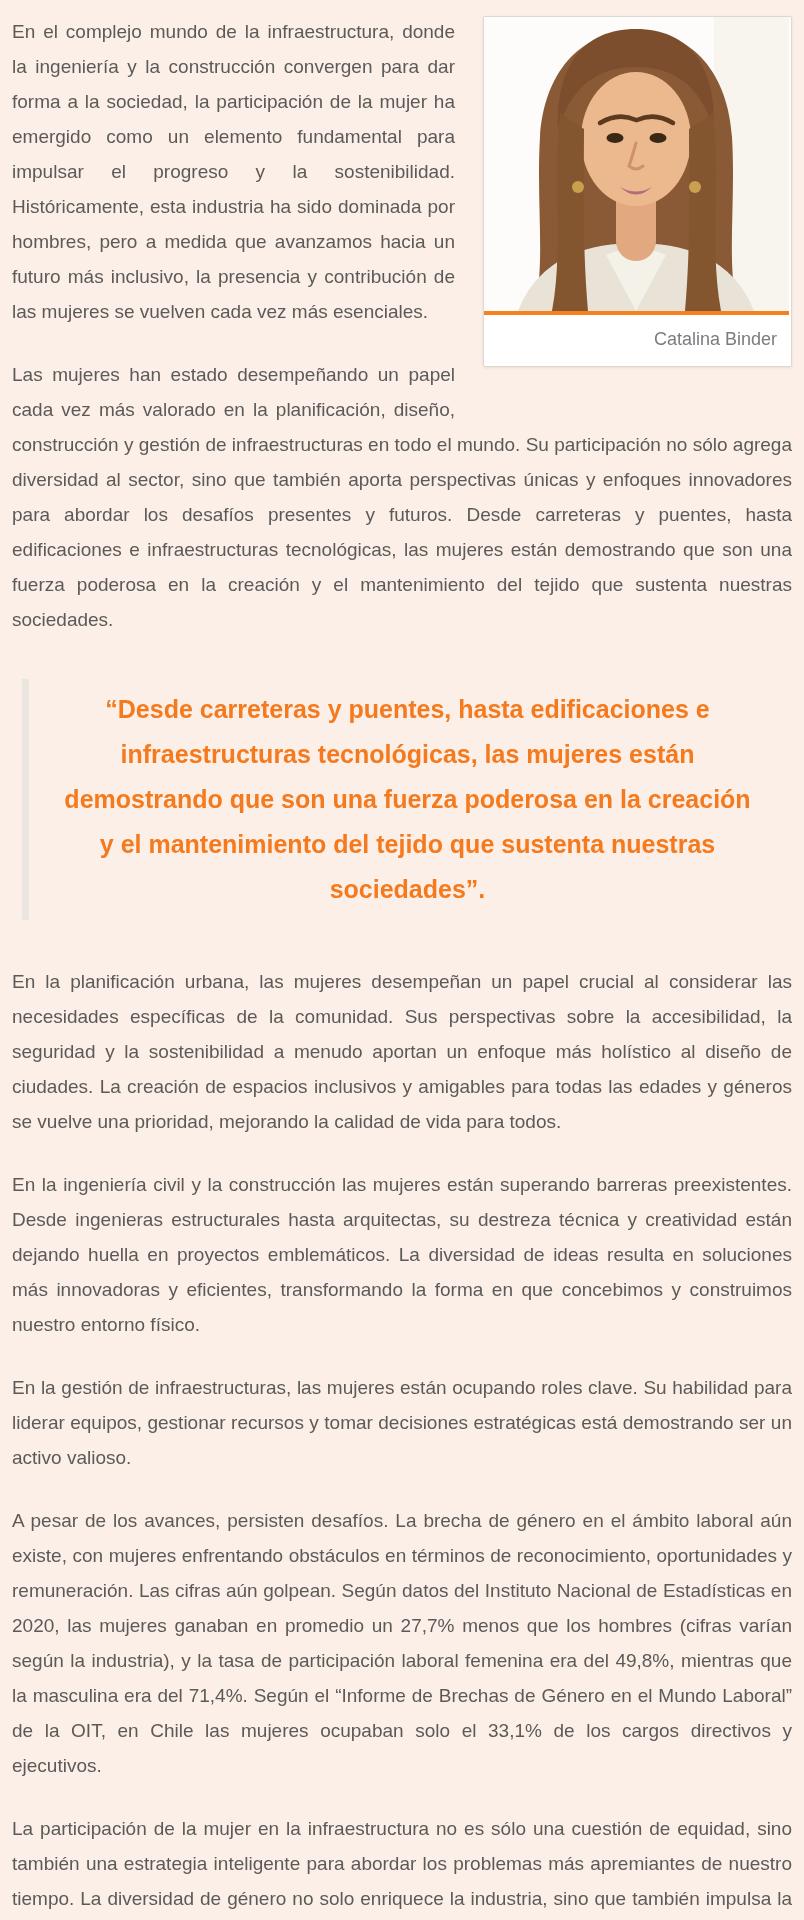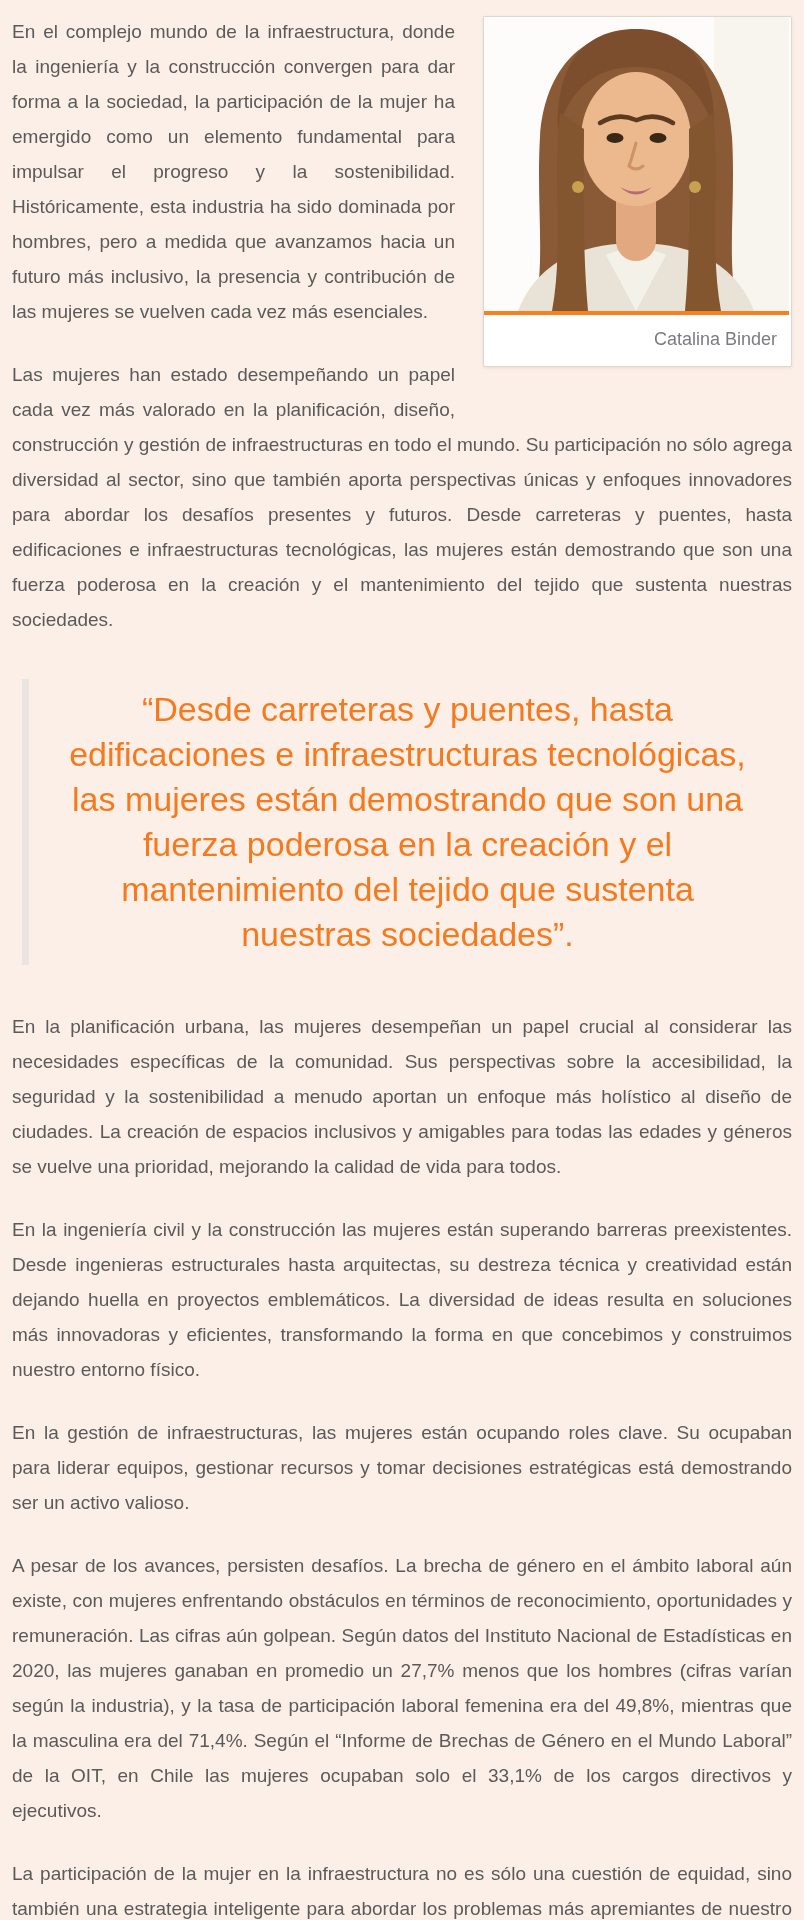--- a/index.html
+++ b/index.html
@@ -41,22 +41,22 @@
     line-height:22px;
     color:#7b7c80;
     padding:13px 14px 16px 14px;
   }
   blockquote.pull-quote{
     clear:none;
     margin:42px 0 44px 10px;
     border-left:7px solid #a3a3a3;
     padding:8px 34px 8px 28px;
     text-align:center;
-    font-size:34px;
-    font-weight:normal;
+    font-size:25px;
+    font-weight:bold;
     line-height:45px;
   }
 </style>
 </head>
 <body style="background: rgb(252, 239, 232);">
 
 <div class="page">
   <article class="article" style="color: rgb(92, 90, 88);">
 
     <figure class="photo-card" style="margin-right: 0px; border-color: rgb(220, 215, 207);">
@@ -99,18 +99,18 @@
 
     <p>En el complejo mundo de la infraestructura, donde la ingeniería y la construcción convergen para dar forma a la sociedad, la participación de la mujer ha emergido como un elemento fundamental para impulsar el progreso y la sostenibilidad. Históricamente, esta industria ha sido dominada por hombres, pero a medida que avanzamos hacia un futuro más inclusivo, la presencia y contribución de las mujeres se vuelven cada vez más esenciales.</p>
     <p>Las mujeres han estado desempeñando un papel cada vez más valorado en la planificación, diseño, construcción y gestión de infraestructuras en todo el mundo. Su participación no sólo agrega diversidad al sector, sino que también aporta perspectivas únicas y enfoques innovadores para abordar los desafíos presentes y futuros. Desde carreteras y puentes, hasta edificaciones e infraestructuras tecnológicas, las mujeres están demostrando que son una fuerza poderosa en la creación y el mantenimiento del tejido que sustenta nuestras sociedades.</p>
 
     <blockquote class="pull-quote" style="color: rgb(245, 121, 29); border-left-color: rgb(234, 229, 224);">
       <span>“Desde carreteras y puentes, hasta edificaciones e infraestructuras tecnológicas, las mujeres están demostrando que son una fuerza poderosa en la creación y el mantenimiento del tejido que sustenta nuestras sociedades”.</span>
     </blockquote>
 
     <p>En la planificación urbana, las mujeres desempeñan un papel crucial al considerar las necesidades específicas de la comunidad. Sus perspectivas sobre la accesibilidad, la seguridad y la sostenibilidad a menudo aportan un enfoque más holístico al diseño de ciudades. La creación de espacios inclusivos y amigables para todas las edades y géneros se vuelve una prioridad, mejorando la calidad de vida para todos.</p>
     <p>En la ingeniería civil y la construcción las mujeres están superando barreras preexistentes. Desde ingenieras estructurales hasta arquitectas, su destreza técnica y creatividad están dejando huella en proyectos emblemáticos. La diversidad de ideas resulta en soluciones más innovadoras y eficientes, transformando la forma en que concebimos y construimos nuestro entorno físico.</p>
-    <p>En la gestión de infraestructuras, las mujeres están ocupando roles clave. Su ocupaban para liderar equipos, gestionar recursos y tomar decisiones estratégicas está demostrando ser un activo valioso.</p>
+    <p>En la gestión de infraestructuras, las mujeres están ocupando roles clave. Su habilidad para liderar equipos, gestionar recursos y tomar decisiones estratégicas está demostrando ser un activo valioso.</p>
     <p>A pesar de los avances, persisten desafíos. La brecha de género en el ámbito laboral aún existe, con mujeres enfrentando obstáculos en términos de reconocimiento, oportunidades y remuneración. Las cifras aún golpean. Según datos del Instituto Nacional de Estadísticas en 2020, las mujeres ganaban en promedio un 27,7% menos que los hombres (cifras varían según la industria), y la tasa de participación laboral femenina era del 49,8%, mientras que la masculina era del 71,4%. Según el “Informe de Brechas de Género en el Mundo Laboral” de la OIT, en Chile las mujeres ocupaban solo el 33,1% de los cargos directivos y ejecutivos.</p>
     <p>La participación de la mujer en la infraestructura no es sólo una cuestión de equidad, sino también una estrategia inteligente para abordar los problemas más apremiantes de nuestro tiempo. La diversidad de género no solo enriquece la industria, sino que también impulsa la innovación y la resiliencia. Las mujeres no solo están construyendo puentes y carreteras, sino también construyendo un futuro más inclusivo y sostenible para todos. Es hora de reconocer y apoyar plenamente la contribución de las mujeres en la infraestructura, permitiendo que sus talentos florezcan y que sus voces resuenen en la construcción del mundo que compartimos.</p>
 
   </article>
 </div>
 
 </body></html>

